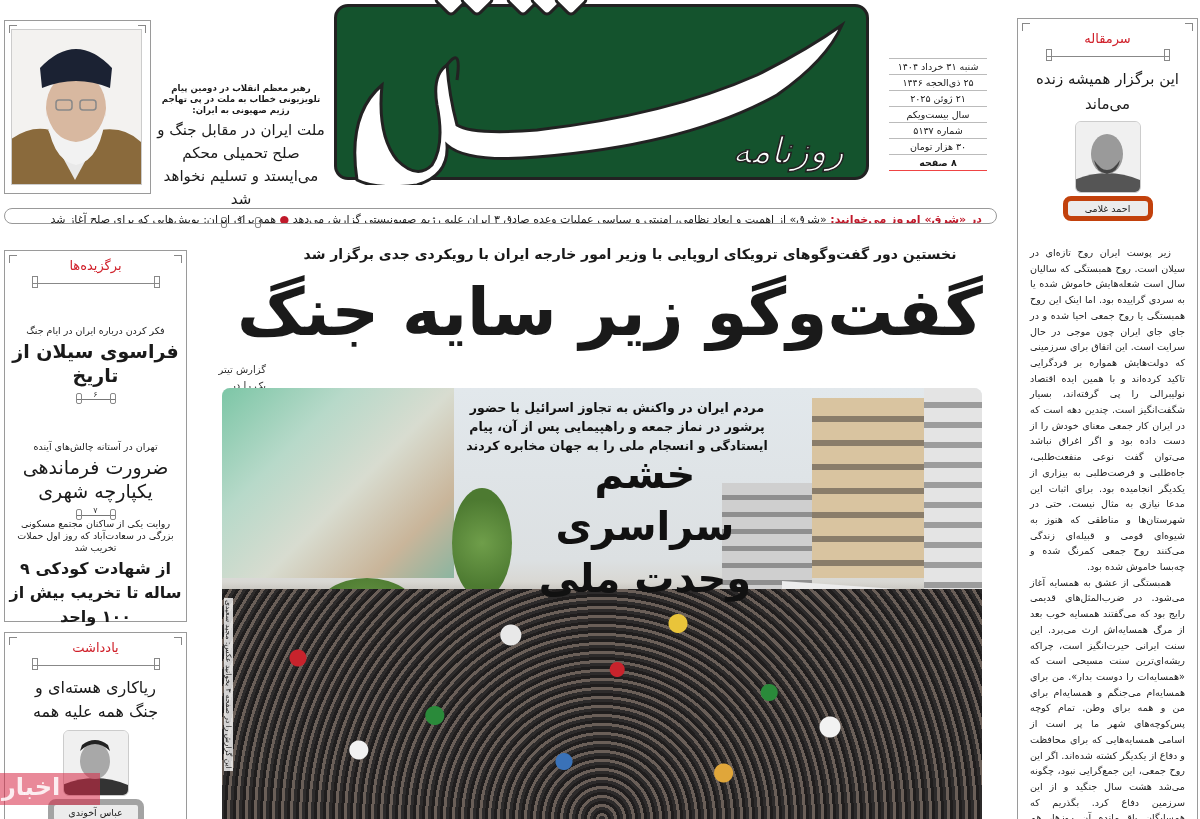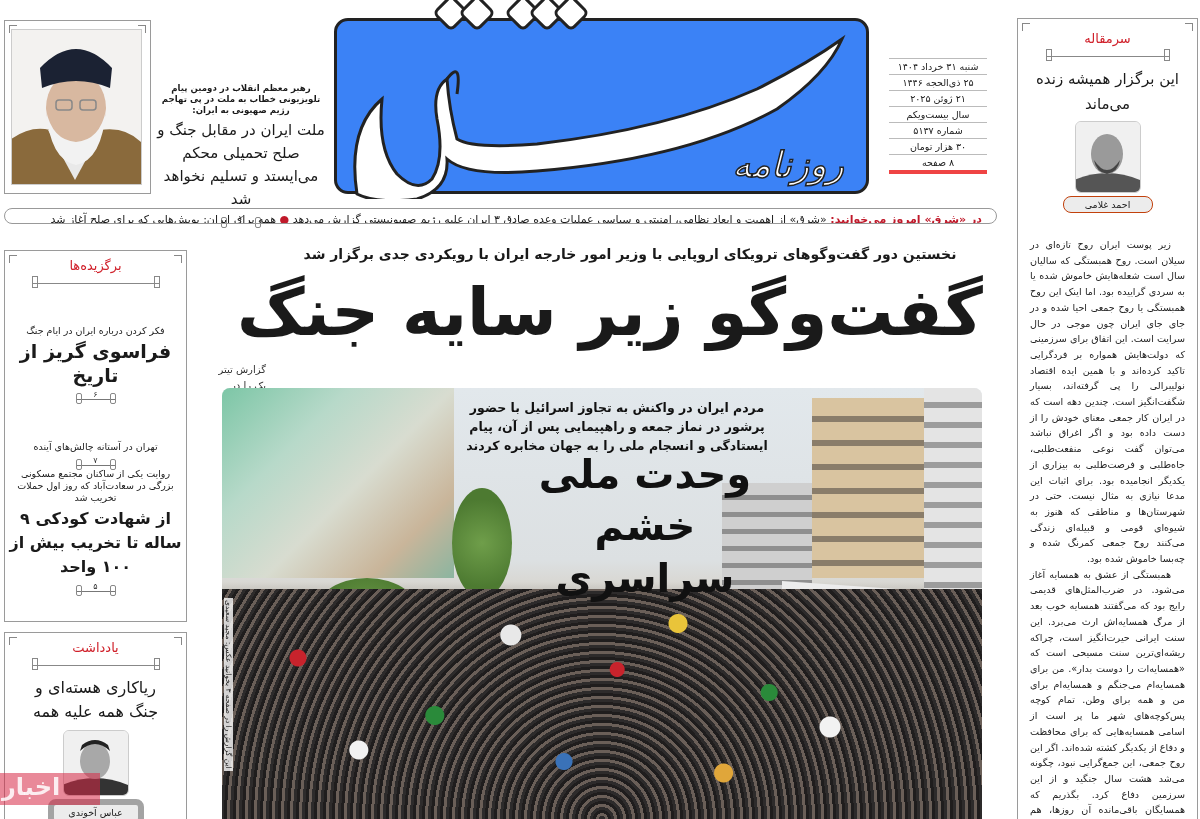--- a/index.html
+++ b/index.html
@@ -21,27 +21,27 @@
   .section-label { color: #d0202a; font-size: 13px; text-align: center; }
   .rule { height: 8px; margin: 3px auto 0; position: relative; border-bottom: 1.5px solid #888; }
   .rule::before, .rule::after { content:""; position:absolute; bottom:-5px; width:4px; height:10px; border:1.3px solid #888; }
   .rule::before { left: 0; } .rule::after { right: 0; }
 
   .pgref { width: 40px; height: 9px; margin: 4px auto 2px; position: relative; border-bottom: 1px solid #777; font-size: 8px; line-height: 8px; text-align: center; color: #333; }
   .pgref::before, .pgref::after { content:""; position:absolute; bottom:-5px; width:4px; height:9px; border:1px solid #888; border-radius: 2px; }
   .pgref::before { left: 0; } .pgref::after { right: 0; }
 
   
-  .logo-box { left: 334px; top: 18px; width: 535px; height: 176px; background: #3b82f6; border: 3px solid #222; border-radius: 14px; overflow: visible; }
+  .logo-box { left: 334px; top: 4px; width: 535px; height: 176px; background: #14532d; border: 3px solid #222; border-radius: 14px; overflow: visible; }
   .logo-svg { position: absolute; left: 0; top: -22px; }
   .logo-sub { position: absolute; right: 22px; bottom: 6px; color: #fff; font-size: 36px; font-family: "DejaVu Serif", serif; font-style: italic; -webkit-text-stroke: 1.5px #222; }
 
   .dateline { left: 889px; top: 58px; width: 98px; font-size: 9.5px; text-align: center; }
   .dateline div { border-top: 1px solid #bbb; padding: 2px 0 1px; line-height: 12px; }
-  .dateline div:last-child { border-bottom: 4px solid #ef4444; }
+  .dateline div:last-child { border-bottom: 1px solid #ef4444; font-weight: bold; }
 
   .portrait { background: linear-gradient(180deg,#f4f4f4 0%,#ece8e4 100%); border: 1px solid #ccc; overflow: hidden; }
 
   
   .ribbon { left: 4px; top: 208px; width: 993px; height: 16px; border: 1px solid #999; border-radius: 10px; font-size: 11px; line-height: 22px; padding: 0 14px; white-space: nowrap; overflow: hidden; }
   .ribbon .lead { color: #c0192a; font-weight: bold; }
   .ribbon .dot { color: #c0192a; }
 
   .side-title { font-weight: bold; font-size: 19px; line-height: 24px; text-align: center; }
   .side-kicker { font-size: 9.5px; text-align: center; line-height: 12px; margin-top: 41px; }
@@ -136,45 +136,46 @@
   <div class="rule" style="width:124px;"></div>
   <div style="font-size:15px;line-height:25px;text-align:center;margin:10px 14px 0;">این برگزار همیشه زنده می‌ماند</div>
   <div class="portrait" style="width:66px;height:72px;margin:4px auto 0;border-radius:6px;">
     <svg width="66" height="72" viewBox="0 0 66 72">
       <rect width="66" height="72" fill="#f0f0f0"></rect>
       <path d="M0 72 L0 58 Q33 44 66 58 L66 72Z" fill="#555"></path>
       <ellipse cx="33" cy="32" rx="16" ry="20" fill="#9a9a9a"></ellipse>
       <path d="M20 38 Q33 58 46 38 Q44 50 33 52 Q22 50 20 38Z" fill="#444"></path>
     </svg>
   </div>
-  <div style="width:90px;margin:3px auto 0;border:1px solid #c2410c;border-radius:8px;background:#ececec;font-size:9.5px;text-align:center;line-height:15px;">احمد غلامی</div>
+  <div style="width:90px;margin:3px auto 0;border:5px solid #c2410c;border-radius:8px;background:#ececec;font-size:9.5px;text-align:center;line-height:15px;">احمد غلامی</div>
   <div class="article-text" style="margin:24px 12px 0 12px;">
     <p style="text-indent:14px;">زیر پوست ایران روح تازه‌ای در سیلان است. روح همبستگی که سالیان سال است شعله‌هایش خاموش شده یا به سردی گراییده بود. اما اینک این روح همبستگی یا روح جمعی احیا شده و در جای جای ایران چون موجی در حال سرایت است. این اتفاق برای سرزمینی که دولت‌هایش همواره بر فردگرایی تاکید کرده‌اند و با همین ایده اقتصاد نولیبرالی را پی گرفته‌اند، بسیار شگفت‌انگیز است. چندین دهه است که در ایران کار جمعی معنای خودش را از دست داده بود و اگر اغراق نباشد می‌توان گفت نوعی منفعت‌طلبی، جاه‌طلبی و فرصت‌طلبی به بیزاری از یکدیگر انجامیده بود. برای اثبات این مدعا نیازی به مثال نیست. حتی در شهرستان‌ها و مناطقی که هنوز به شیوه‌ای قومی و قبیله‌ای زندگی می‌کنند روح جمعی کمرنگ شده و چه‌بسا خاموش شده بود.</p>
     <p style="text-indent:14px;">همبستگی از عشق به همسایه آغاز می‌شود. در ضرب‌المثل‌های قدیمی رایج بود که می‌گفتند همسایه خوب بعد از مرگ همسایه‌اش ارث می‌برد. این سنت ایرانی حیرت‌انگیز است، چراکه ریشه‌ای‌ترین سنت مسیحی است که «همسایه‌ات را دوست بدار». من برای همسایه‌ام می‌جنگم و همسایه‌ام برای من و همه برای وطن. تمام کوچه پس‌کوچه‌های شهر ما پر است از اسامی همسایه‌هایی که برای محافظت و دفاع از یکدیگر کشته شده‌اند. اگر این روح جمعی، این جمع‌گرایی نبود، چگونه می‌شد هشت سال جنگید و از این سرزمین دفاع کرد. بگذریم که همسایگان باقی‌مانده آن روزها، هم فرزندانشان را از دست داده‌اند و هم رفقایشان را، مهم‌تر از همه اینکه در این چند دهه کسی در خانه‌شان را نزده که بگوید یادت بخیر</p>
   </div>
 </div>
 
 <div class="abs ribbon">
   <span class="lead">در «شرق» امروز می‌خوانید:</span>
   <span>«شرق» از اهمیت و ابعاد نظامی، امنیتی و سیاسی عملیات وعده صادق ۳ ایران علیه رژیم صهیونیستی گزارش می‌دهد</span>
   <span class="dot">●</span>
   <span>همه برای ایران: پویش‌هایی که برای صلح آغاز شد</span>
 </div>
 
 <div class="frame" style="left:4px;top:250px;width:183px;height:372px;">
   <div class="section-label" style="margin-top:7px;">برگزیده‌ها</div>
   <div class="rule" style="width:128px;"></div>
 
   <div style="margin-top:12px;">
     <div class="side-kicker">فکر کردن درباره ایران در ایام جنگ</div>
-    <div class="side-title" style="margin-top:2px;">فراسوی گریز از تاریخ</div>
+    <div class="side-title" style="margin-top:2px;">فراسوی سیلان از تاریخ</div>
     <div class="pgref">۶</div>
   </div>
   <div style="margin-top:4px;">
     <div class="side-kicker">تهران در آستانه چالش‌های آینده</div>
+    <div class="side-title" style="margin:2px 16px 0;font-weight:normal;">ضرورت فرماندهی یکپارچه شهری</div>
     <div class="pgref">۷</div>
   </div>
   <div style="margin-top:2px;">
     <div class="side-kicker" style="margin:0 12px;">روایت یکی از ساکنان مجتمع مسکونی بزرگی در سعادت‌آباد که روز اول حملات تخریب شد</div>
     <div class="side-title" style="margin:3px 4px 0;font-size:16px;">از شهادت کودکی ۹ ساله تا تخریب بیش از ۱۰۰ واحد</div>
     <div class="pgref">۵</div>
   </div>
   <div style="margin-top:2px;">
     <div class="side-kicker">چالش اقتصادی تل‌آویو در جنگ با ایران</div>
     <div class="side-title" style="margin-top:12px;font-weight:normal;">دفاع موشکی پرهزینه</div>
@@ -212,17 +213,17 @@
   <div class="bldg3"></div>
   <div class="bldg1"></div>
   <div class="bldg2"></div>
   <div class="tree" style="left:90px;top:190px;width:110px;height:80px;"></div>
   <div class="tree" style="left:230px;top:100px;width:60px;height:110px;"></div>
   <div class="awning"></div>
   <div class="crowd"></div>
 
   <div class="photo-deck">مردم ایران در واکنش به تجاوز اسرائیل با حضور پرشور در نماز جمعه و راهپیمایی پس از آن، پیام ایستادگی و انسجام ملی را به جهان مخابره کردند</div>
   <div class="photo-head">
+    <div>خشم سراسری</div>
     <div>وحدت ملی</div>
-    <div>خشم سراسری</div>
   </div>
   <div class="photo-credit">این گزارش را در صفحه ۳ بخوانید  عکس: مجید سعیدی</div>
 </div>
 
 </body></html>

